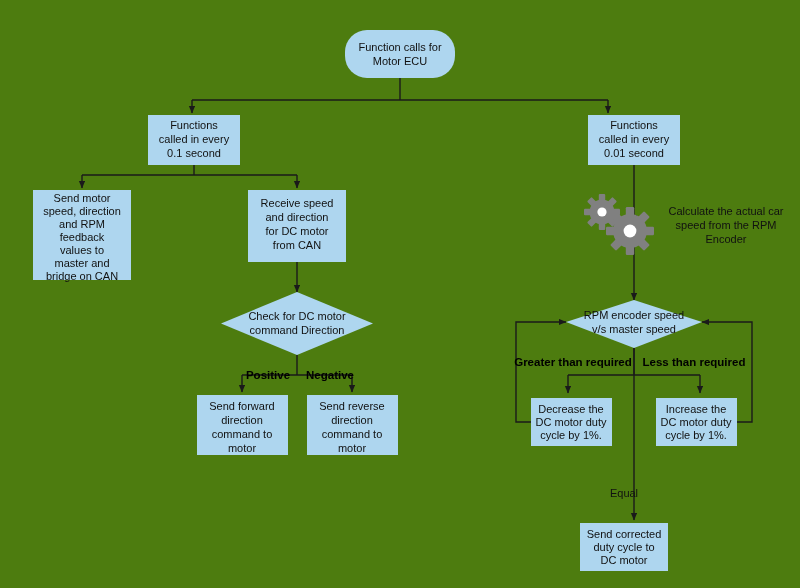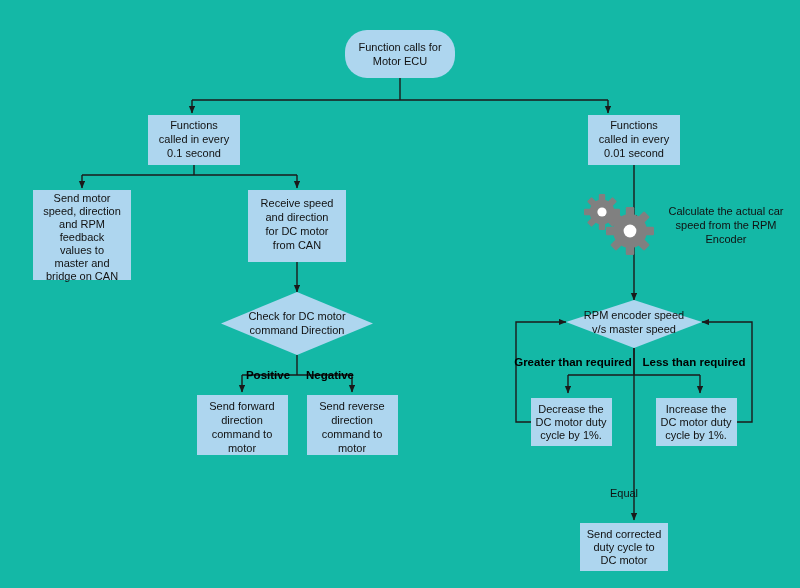--- a/index.html
+++ b/index.html
@@ -10,21 +10,21 @@
   body {
     width: 800px;
     height: 588px;
     font-family: "Liberation Sans", sans-serif;
     overflow: hidden;
   }
   #canvas {
     position: relative;
     width: 800px;
     height: 588px;
-    background: #14b8a6;
+    background: #4d7c0f;
   }
   svg.flow {
     position: absolute;
     top: 0;
     left: 0;
     width: 800px;
     height: 588px;
   }
   .node-text {
     font-family: "Liberation Sans", sans-serif;

